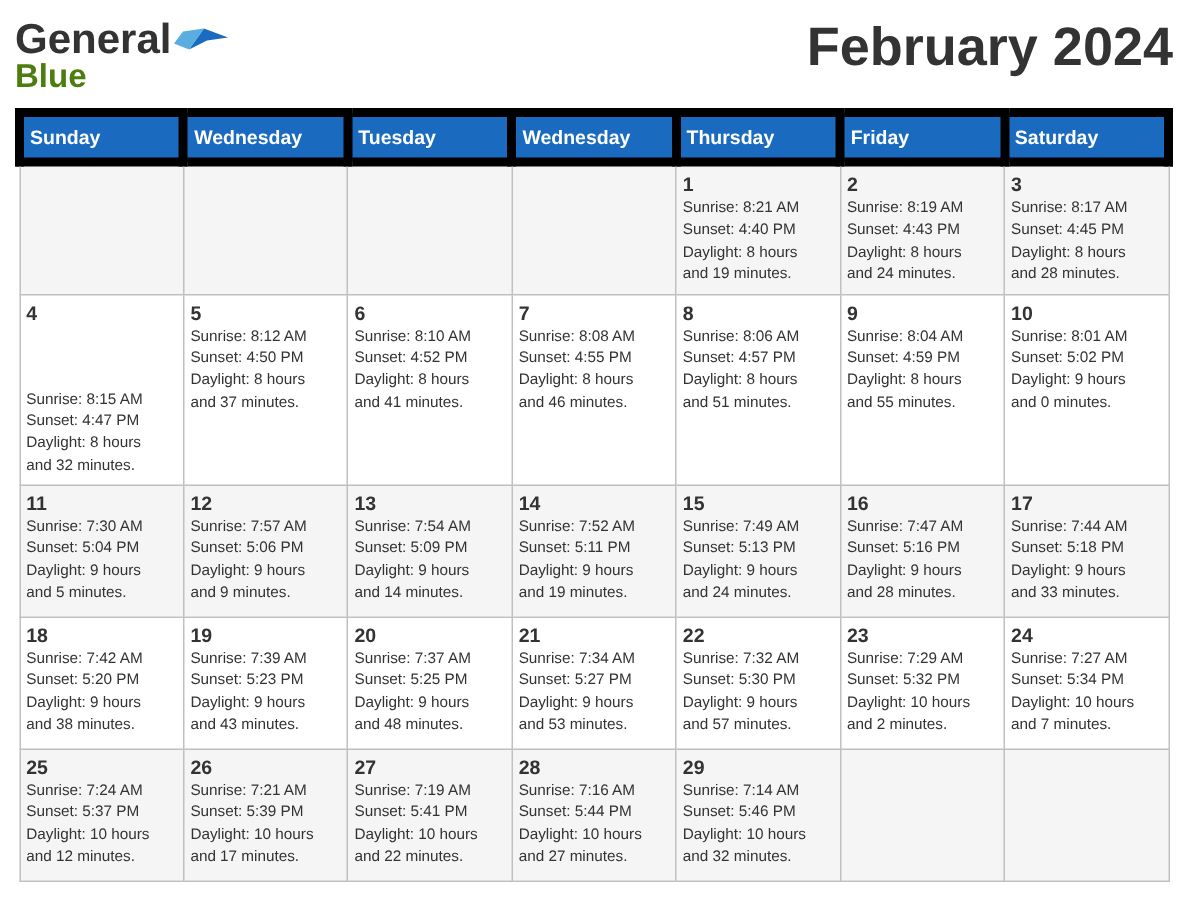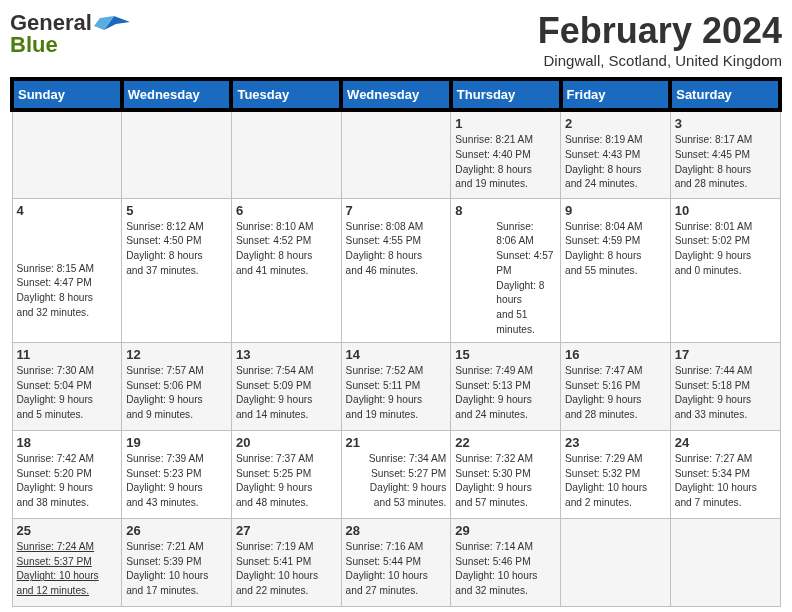--- a/index.html
+++ b/index.html
@@ -39,21 +39,21 @@
       width: 100%;
       border-collapse: collapse;
       table-layout: fixed;
     }
     thead th {
       background-color: #1a6bbf;
       color: #fff;
       font-size: 13px;
       font-weight: bold;
       padding: 6px 4px;
-      border: 4px solid #000000;
+      border: 6px solid #000000;
       text-align: left;
     }
     tbody td {
       border: 1px solid #c0c0c0;
       vertical-align: top;
       padding: 4px 4px;
       font-size: 10.5px;
       color: #333;
       height: 88px;
     }
@@ -73,31 +73,30 @@
       font-size: 10.2px;
       line-height: 1.45;
     }
   </style>
 </head>
 <body>
 
 <div class="header">
   <div class="logo">
     <div style="display:flex;align-items:center;">
-      <span style="font-size:22px;font-weight:bold;color:#333;">General</span>
+      <span style="font-size:28px;font-weight:bold;color:#333;">General</span>
       <svg width="36" height="22" viewBox="0 0 36 22" style="margin-left:2px;">
         <polygon points="10,18 20,4 36,10 22,12" fill="#1a6bbf"></polygon>
         <polygon points="10,18 20,4 6,6 0,14" fill="#5aaddf"></polygon>
       </svg>
     </div>
     <span style="font-size:22px;font-weight:bold;color:#4d7c0f;margin-top:-4px;">Blue</span>
   </div>
   <div class="title-block">
     <div class="month-title">February 2024</div>
-    <div class="location-title">Dingwall, Scotland, United Kingdom</div>
   </div>
 </div>
 
 <table>
   <thead>
     <tr>
     <th>Sunday</th>
         <th>Wednesday</th>
         <th>Tuesday</th>
         <th>Wednesday</th>
@@ -158,21 +157,21 @@
         </td>
         <td>
           <span class="day-number">7</span>
           <div class="cell-info" style="white-space: pre-line;">Sunrise: 8:08 AM
 Sunset: 4:55 PM
 Daylight: 8 hours
 and 46 minutes.</div>
         </td>
         <td>
           <span class="day-number">8</span>
-          <div class="cell-info" style="white-space: pre-line; margin-left: 41px;">Sunrise: 8:06 AM
+          <div class="cell-info" style="white-space: pre-line;">Sunrise: 8:06 AM
 Sunset: 4:57 PM
 Daylight: 8 hours
 and 51 minutes.</div>
         </td>
         <td>
           <span class="day-number">9</span>
           <div class="cell-info" style="white-space: pre-line;">Sunrise: 8:04 AM
 Sunset: 4:59 PM
 Daylight: 8 hours
 and 55 minutes.</div>
@@ -253,21 +252,21 @@
         </td>
         <td>
           <span class="day-number">20</span>
           <div class="cell-info" style="white-space: pre-line;">Sunrise: 7:37 AM
 Sunset: 5:25 PM
 Daylight: 9 hours
 and 48 minutes.</div>
         </td>
         <td>
           <span class="day-number">21</span>
-          <div class="cell-info" style="white-space: pre-line; text-align: right;">Sunrise: 7:34 AM
+          <div class="cell-info" style="white-space: pre-line;">Sunrise: 7:34 AM
 Sunset: 5:27 PM
 Daylight: 9 hours
 and 53 minutes.</div>
         </td>
         <td>
           <span class="day-number">22</span>
           <div class="cell-info" style="white-space: pre-line;">Sunrise: 7:32 AM
 Sunset: 5:30 PM
 Daylight: 9 hours
 and 57 minutes.</div>
@@ -283,21 +282,21 @@
           <span class="day-number">24</span>
           <div class="cell-info" style="white-space: pre-line;">Sunrise: 7:27 AM
 Sunset: 5:34 PM
 Daylight: 10 hours
 and 7 minutes.</div>
         </td>
       </tr>
       <tr>
         <td>
           <span class="day-number">25</span>
-          <div class="cell-info" style="white-space: pre-line; text-decoration: underline;">Sunrise: 7:24 AM
+          <div class="cell-info" style="white-space: pre-line;">Sunrise: 7:24 AM
 Sunset: 5:37 PM
 Daylight: 10 hours
 and 12 minutes.</div>
         </td>
         <td>
           <span class="day-number">26</span>
           <div class="cell-info" style="white-space: pre-line;">Sunrise: 7:21 AM
 Sunset: 5:39 PM
 Daylight: 10 hours
 and 17 minutes.</div>

